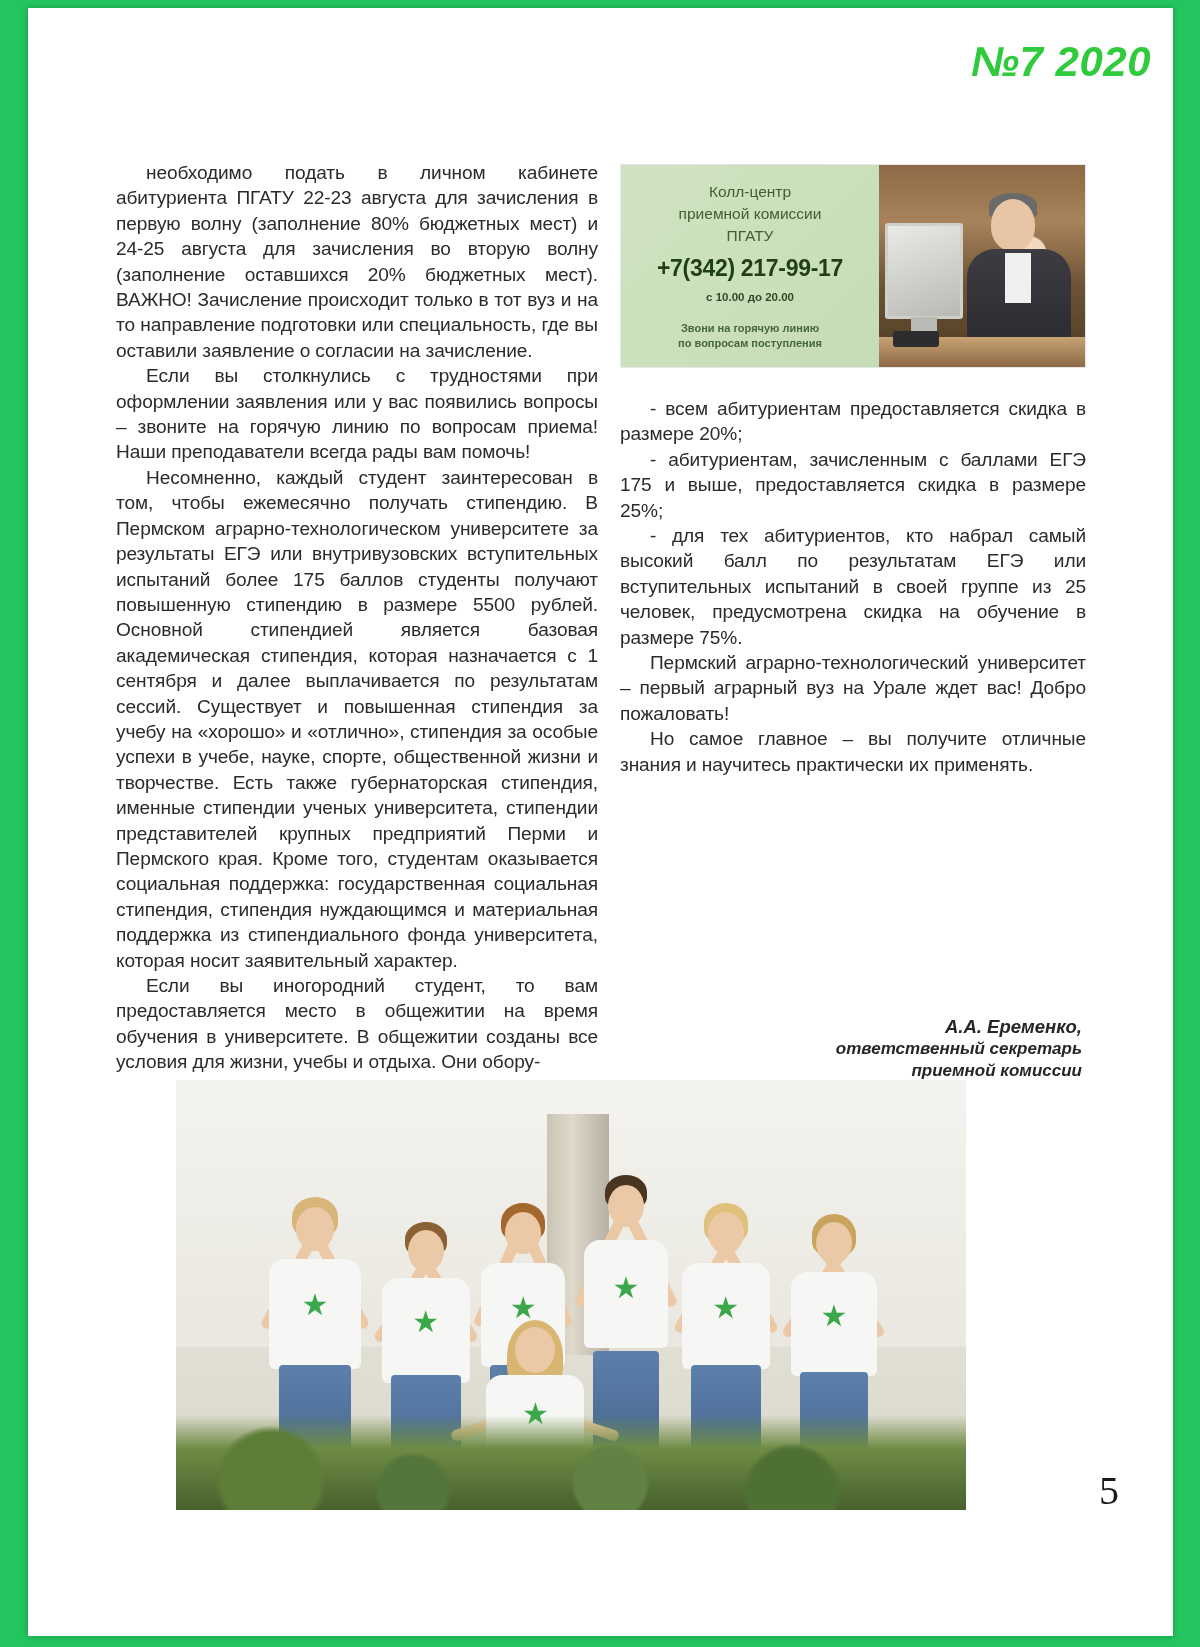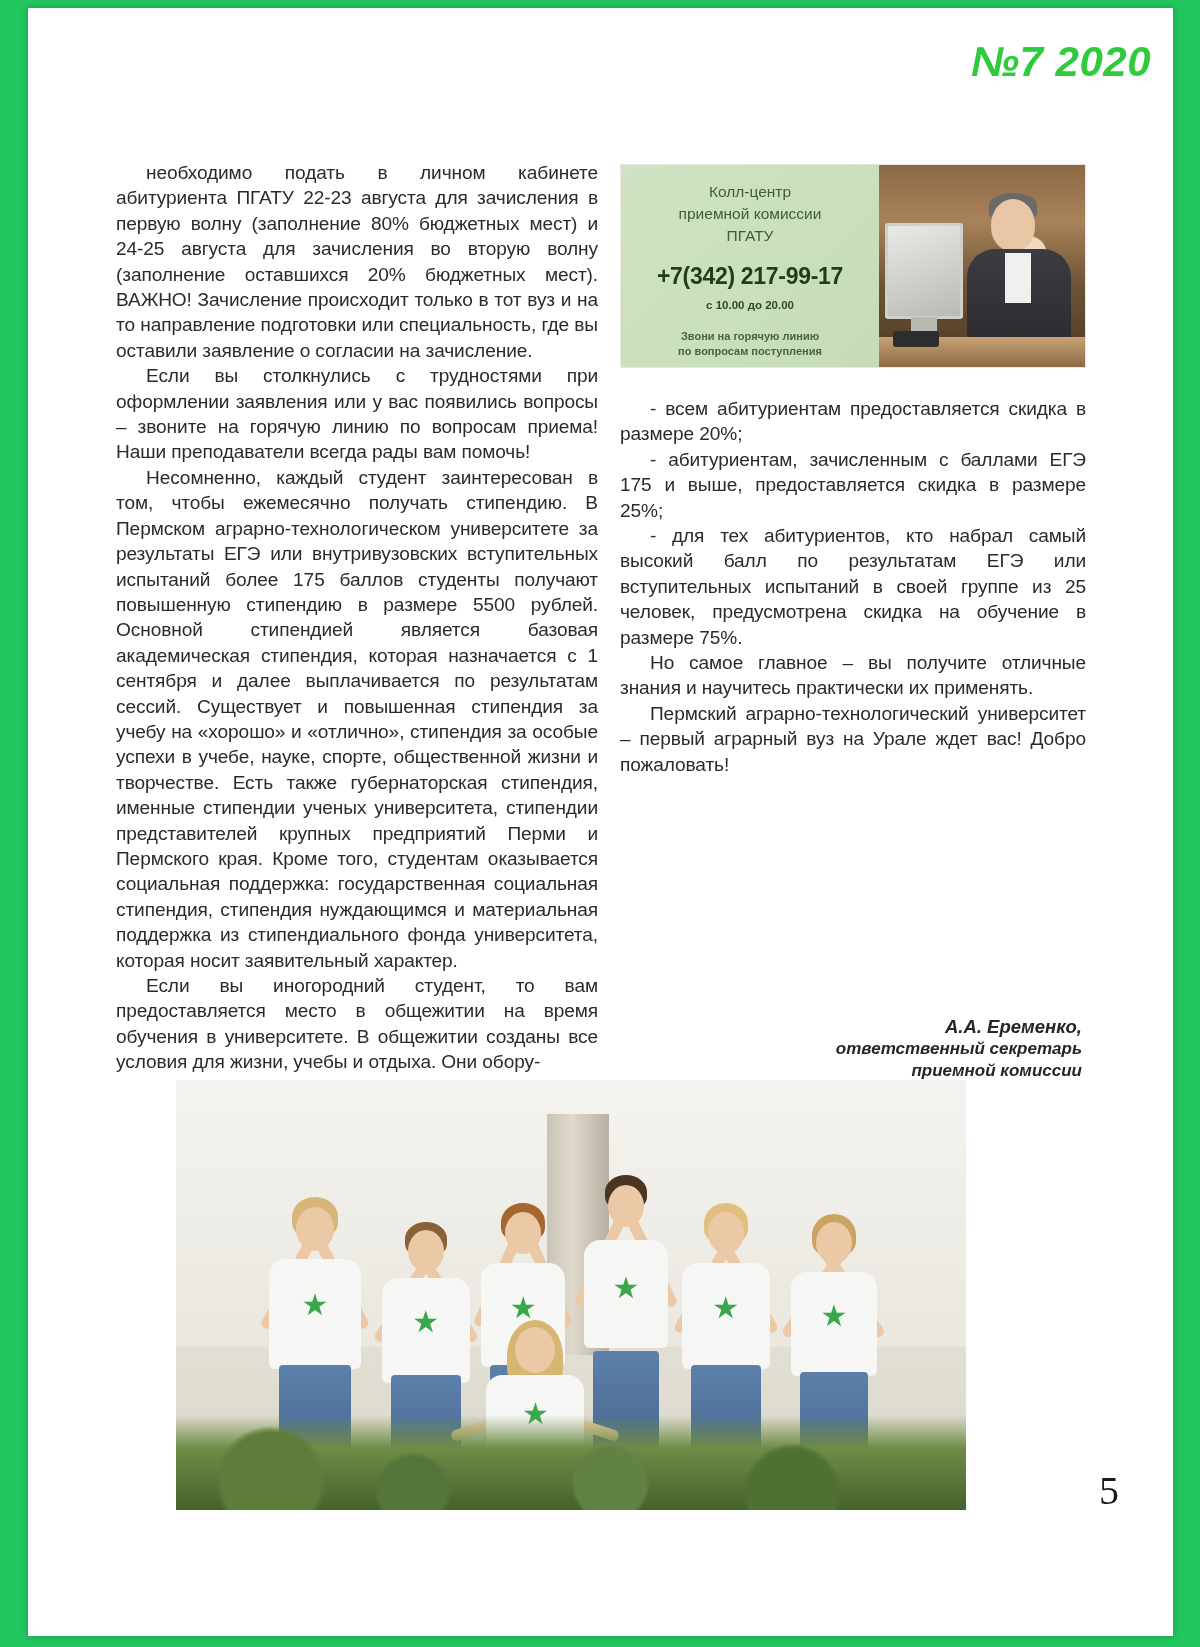--- a/index.html
+++ b/index.html
@@ -83,21 +83,21 @@
   }
   .ad-title {
     margin-top: 16px;
     font-size: 15.5px;
     line-height: 22px;
     color: #3d5f33;
     font-weight: normal;
     font-family: "Liberation Sans", sans-serif;
   }
   .ad-phone {
-    margin-top: 16px;
+    margin-top: 8px;
     font-size: 23px;
     font-weight: bold;
     color: #1f3f18;
     letter-spacing: -0.3px;
   }
   .ad-hours {
     margin-top: 9px;
     font-size: 11.5px;
     color: #2f4a27;
     font-weight: bold;
@@ -304,22 +304,22 @@
         <div class="person-shirt"></div>
         <div class="desk"></div>
         <div class="phone"></div>
       </div>
     </div>
 
     <div class="col-right body-text">
       <p>- всем абитуриентам предоставляется скидка в размере 20%;</p>
       <p>- абитуриентам, зачисленным с баллами ЕГЭ 175 и выше, предоставляется скидка в размере 25%;</p>
       <p>- для тех абитуриентов, кто набрал самый высокий балл по результатам ЕГЭ или вступительных испытаний в своей группе из 25 человек, предусмотрена скидка на обучение в размере 75%.</p>
+      <p>Пермский аграрно-технологический университет – первый аграрный вуз на Урале ждет вас! Добро пожаловать!</p>
       <p>Но самое главное – вы получите отличные знания и научитесь практически их применять.</p>
-      <p>Пермский аграрно-технологический университет – первый аграрный вуз на Урале ждет вас! Добро пожаловать!</p>
     </div>
 
     <div class="signature">
       <div class="name">А.А. Еременко,</div>
       <div class="role">ответственный секретарь</div>
       <div class="role">приемной комиссии</div>
     </div>
 
     <div class="group-photo">
       <div class="gp-bg-wall"></div>

